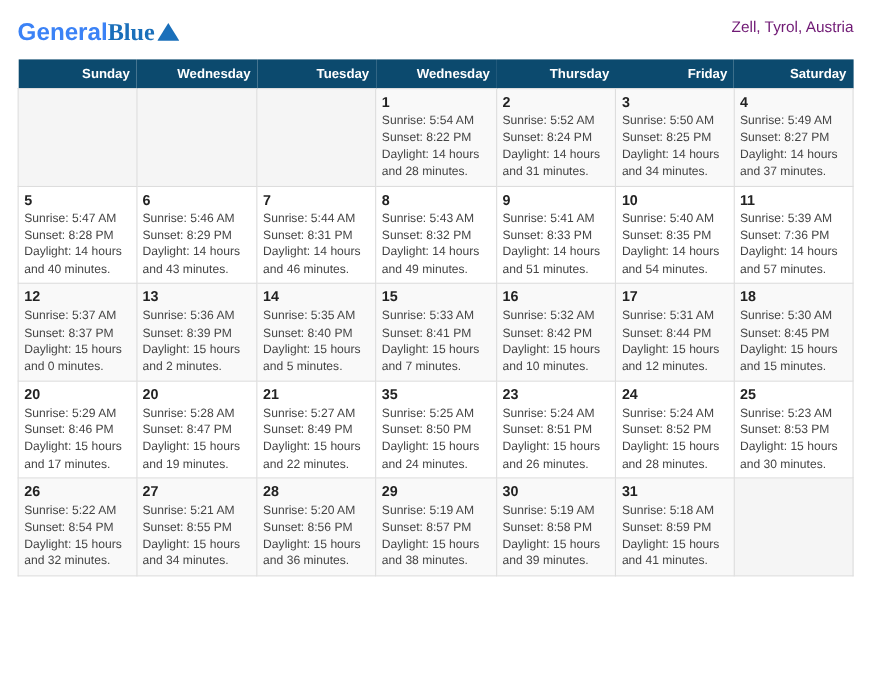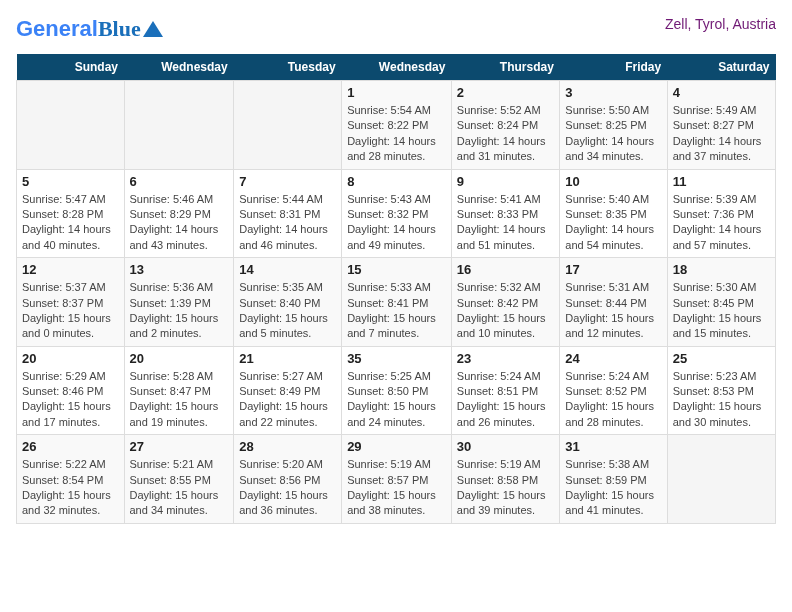--- a/index.html
+++ b/index.html
@@ -193,21 +193,21 @@
       <tr>
         <td>
           <div class="day-number">12</div>
           <div class="day-info">Sunrise: 5:37 AM
 Sunset: 8:37 PM
 Daylight: 15 hours and 0 minutes.</div>
         </td>
         <td>
           <div class="day-number">13</div>
           <div class="day-info">Sunrise: 5:36 AM
-Sunset: 1:39 PM
+Sunset: 8:39 PM
 Daylight: 15 hours and 2 minutes.</div>
         </td>
         <td>
           <div class="day-number">14</div>
           <div class="day-info">Sunrise: 5:35 AM
 Sunset: 8:40 PM
 Daylight: 15 hours and 5 minutes.</div>
         </td>
         <td>
           <div class="day-number">15</div>
@@ -304,20 +304,20 @@
 Daylight: 15 hours and 38 minutes.</div>
         </td>
         <td>
           <div class="day-number">30</div>
           <div class="day-info">Sunrise: 5:19 AM
 Sunset: 8:58 PM
 Daylight: 15 hours and 39 minutes.</div>
         </td>
         <td>
           <div class="day-number">31</div>
-          <div class="day-info">Sunrise: 5:38 AM
+          <div class="day-info">Sunrise: 5:18 AM
 Sunset: 8:59 PM
 Daylight: 15 hours and 41 minutes.</div>
         </td>
         <td class="empty"></td>
       </tr>
     </tbody>
 </table>
 
 </body></html>

